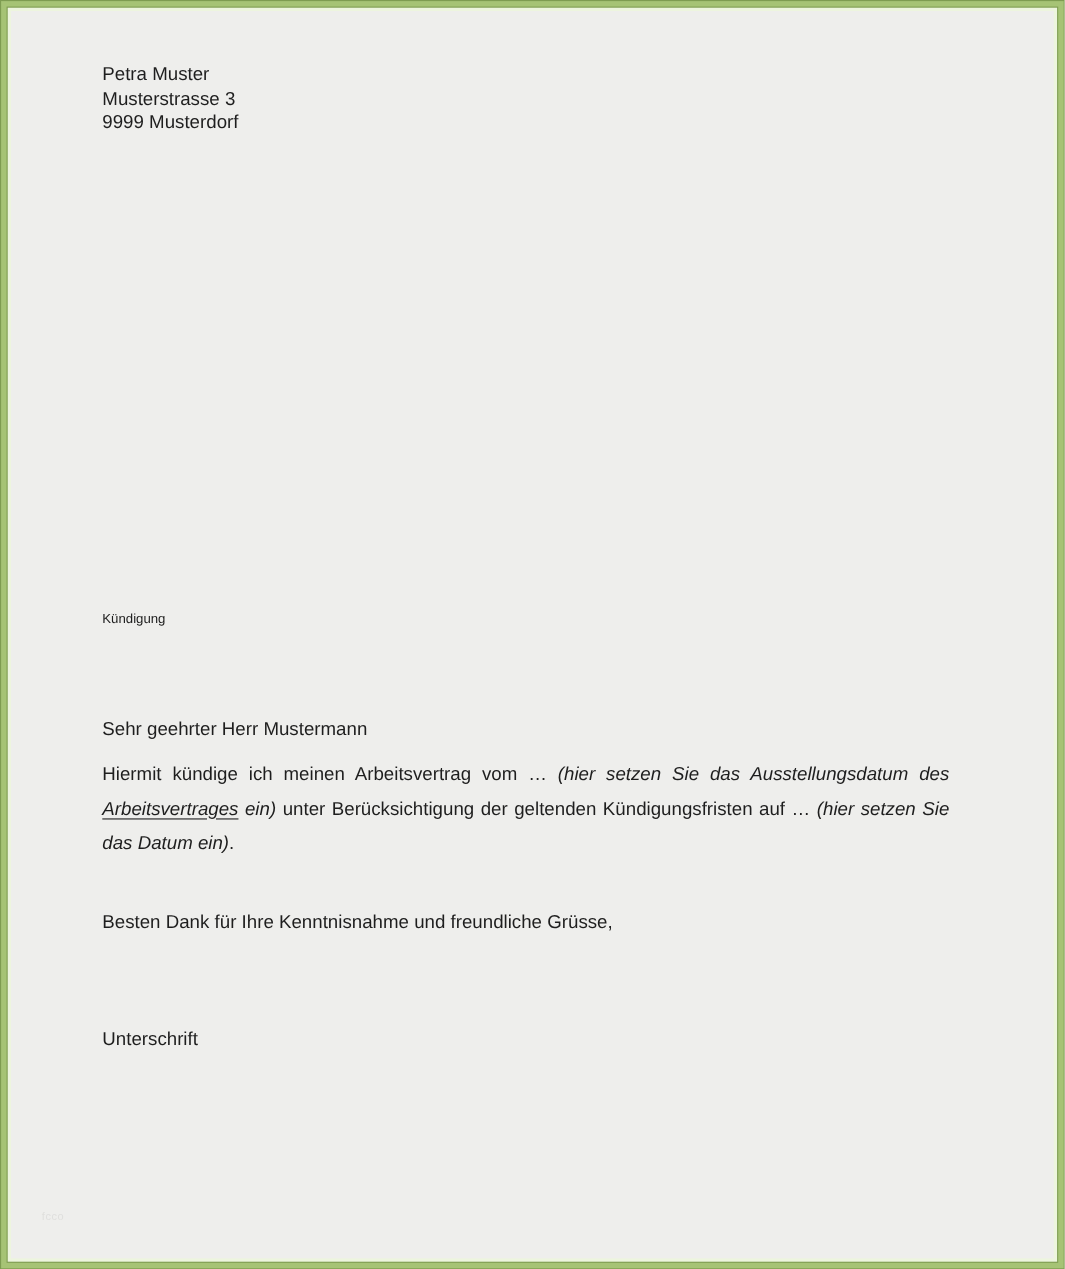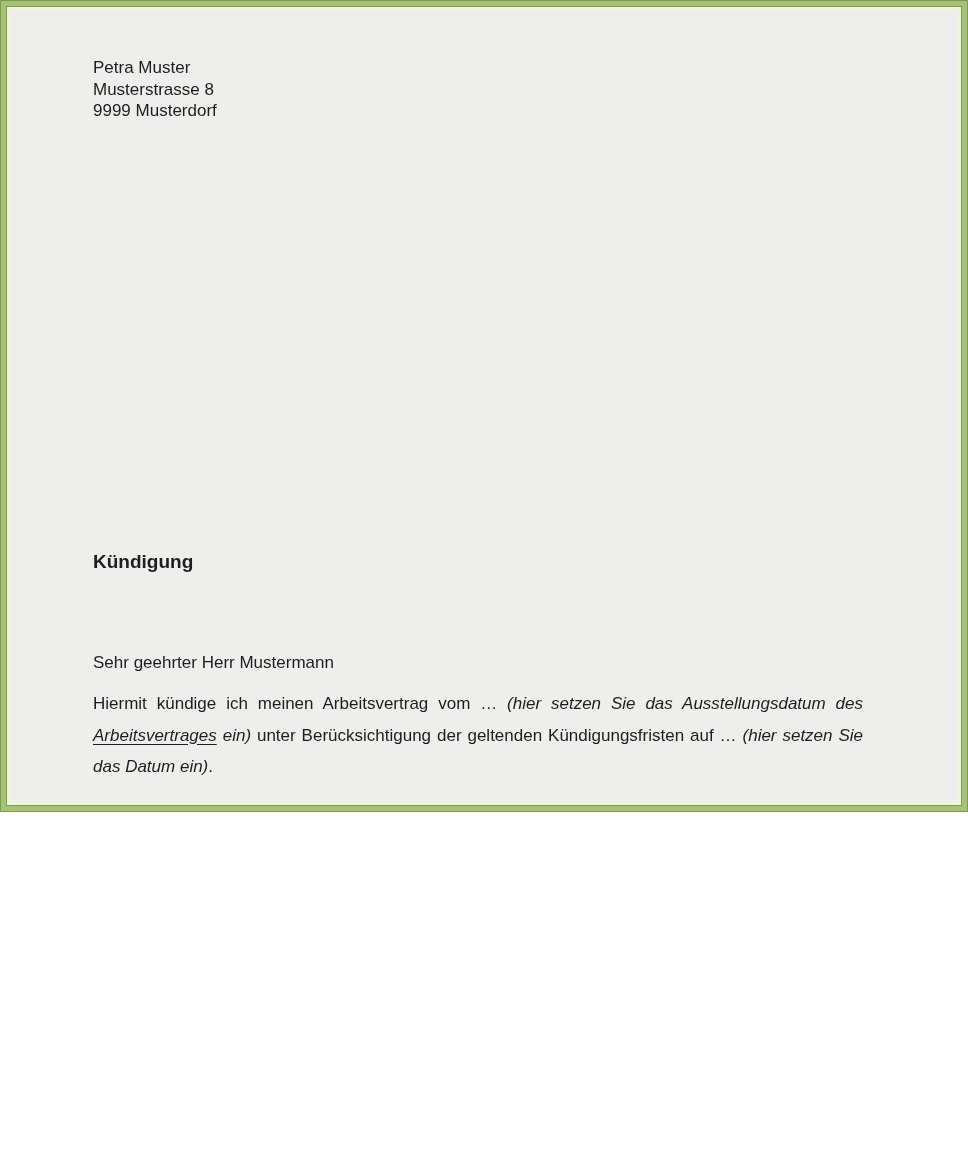--- a/index.html
+++ b/index.html
@@ -1,21 +1,21 @@
 <!DOCTYPE html>
 <html lang="de"><head>
 <meta charset="utf-8">
 <style>
   html, body { margin: 0; padding: 0; background: #ffffff; }
   body { font-family: "Liberation Sans", "DejaVu Sans", sans-serif; }
 
   .canvas {
     position: relative;
     width: 968px;
-    height: 812px;
+    height: 1154px;
     overflow: hidden;
   }
 
   
   .frame-outer  { position: absolute; inset: 0;   background: #7e9c51; }
   .frame-band   { position: absolute; inset: 1px; background: #a6c375; }
   .frame-inline { position: absolute; inset: 6px; background: #7e9c51; }
   .frame-pale   { position: absolute; inset: 7px; background: #edf5de; }
   .page         { position: absolute; inset: 10px; background: #eeeeec; }
 
@@ -24,21 +24,21 @@
     inset: 0;
     color: #1e1e1e;
     font-size: 17px;
   }
 
   .block { position: absolute; line-height: 21.5px; }
 
   .sender-block    { left: 93px;  top: 57px;  }
   .recipient-block { left: 597px; top: 229px; }
   .dateline        { left: 93px;  top: 421px; }
-  .subject-line    { left: 93px;  top: 550px; font-weight: bold; font-size: 19px; line-height: 24px; }
+  .subject-line    { left: 93px;  top: 550px; font-weight: normal; font-size: 12px; line-height: 24px; }
   .salutation      { left: 93px;  top: 652px; }
   .body-paragraph  {
     left: 93px; top: 688px; width: 770px;
     text-align: justify;
     line-height: 31.5px;
   }
   .closing-line    { left: 93px;  top: 828px; }
   .signature-line  { left: 93px;  top: 914px; margin-top: 20px; }
 
   .watermark {
@@ -59,31 +59,32 @@
   <div class="frame-outer"></div>
   <div class="frame-band"></div>
   <div class="frame-inline"></div>
   <div class="frame-pale"></div>
   <div class="page"></div>
 
   <div class="content">
 
     <div class="block sender-block">
         <div>Petra Muster</div>
-        <div>Musterstrasse 8</div>
+        <div>Musterstrasse 3</div>
         <div>9999 Musterdorf</div>
       </div>
 
 
 
     <div class="block subject-line">Kündigung</div>
 
     <div class="block salutation">Sehr geehrter Herr Mustermann</div>
 
     <div class="block body-paragraph"><span>Hiermit kündige ich meinen Arbeitsvertrag vom … </span><span class="it">(hier setzen Sie das Ausstellungsdatum des </span><span class="it ul">Arbeitsvertrages</span><span class="it"> ein)</span><span> unter Berücksichtigung der geltenden Kündigungsfristen auf … </span><span class="it">(hier setzen Sie das Datum ein)</span><span>.</span></div>
 
+    <div class="block closing-line">Besten Dank für Ihre Kenntnisnahme und freundliche Grüsse,</div>
 
     <div class="block signature-line">Unterschrift</div>
 
     <div class="block watermark">fcco</div>
 
   </div>
 </div>
 
 </body></html>

